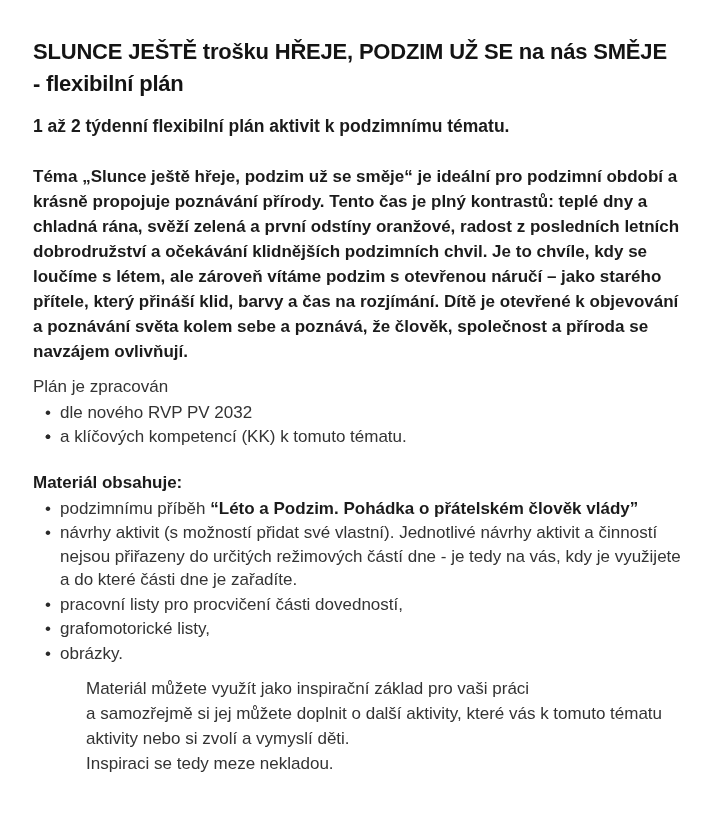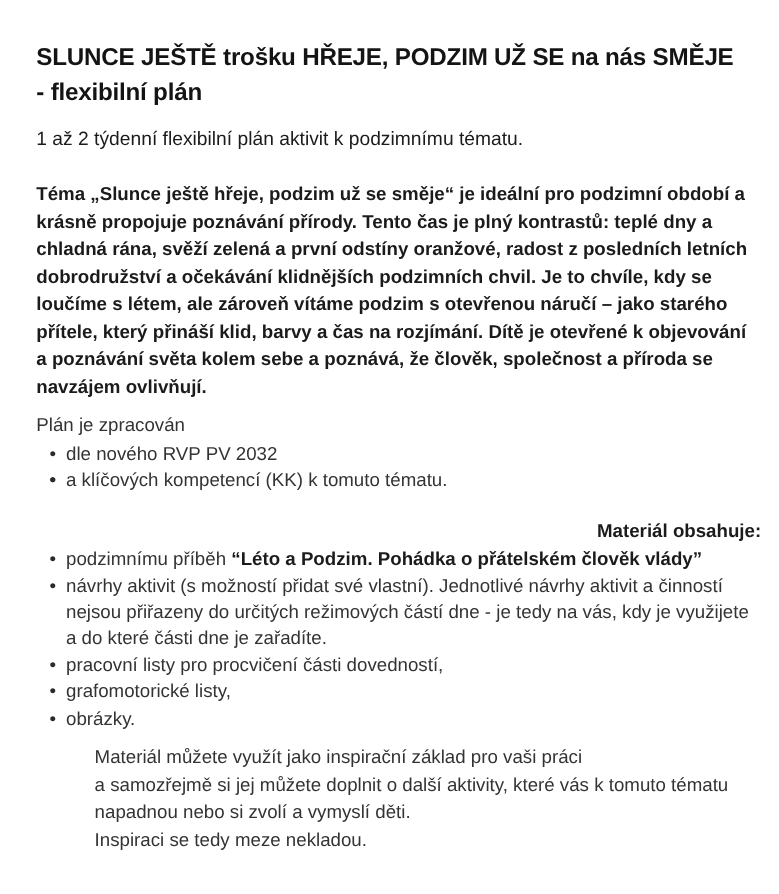--- a/index.html
+++ b/index.html
@@ -25,21 +25,21 @@
     font-size: 22px;
     font-weight: 700;
     line-height: 32px;
     color: #141414;
     letter-spacing: -0.2px;
   }
   .title-line { white-space: nowrap; }
   .doc-subtitle {
     margin-top: 15px;
     font-size: 17.5px;
-    font-weight: 400;
+    font-weight: 700;
     line-height: 22px;
     color: #1b1b1b;
     max-width: 645px;
   }
   .intro-paragraph {
     margin-top: 27px;
     font-size: 17px;
     font-weight: 700;
     line-height: 25px;
     color: #1b1b1b;
@@ -70,21 +70,20 @@
     left: 12px;
     top: 0;
     color: #2a2a2a;
   }
   .materials-heading {
     margin-top: 22px;
     font-size: 17px;
     font-weight: 700;
     line-height: 23px;
     color: #1b1b1b;
-    text-align: right;
   }
   .bold-inline {
     font-weight: 700;
     color: #1b1b1b;
   }
   .closing-paragraph {
     margin-top: 11px;
     padding-left: 6px;
     font-size: 17px;
     line-height: 25px;
@@ -144,17 +143,17 @@
     </li>
     <li>
       <span class="bullet">•</span>
       <span>obrázky.</span>
     </li>
   </ul>
 
   <div class="closing-paragraph">
     <div>Materiál můžete využít jako inspirační základ pro vaši práci</div>
     <div>a samozřejmě si jej můžete doplnit o další aktivity, které vás k tomuto tématu</div>
-    <div>napadnou nebo si zvolí a vymyslí děti.</div>
+    <div>aktivity nebo si zvolí a vymyslí děti.</div>
     <div>Inspiraci se tedy meze nekladou.</div>
   </div>
 
 </div>
 
 </body></html>

